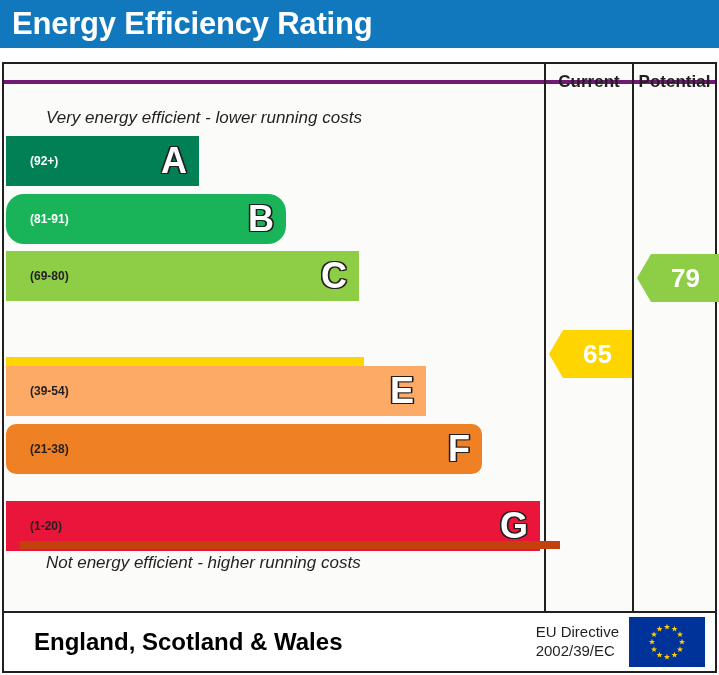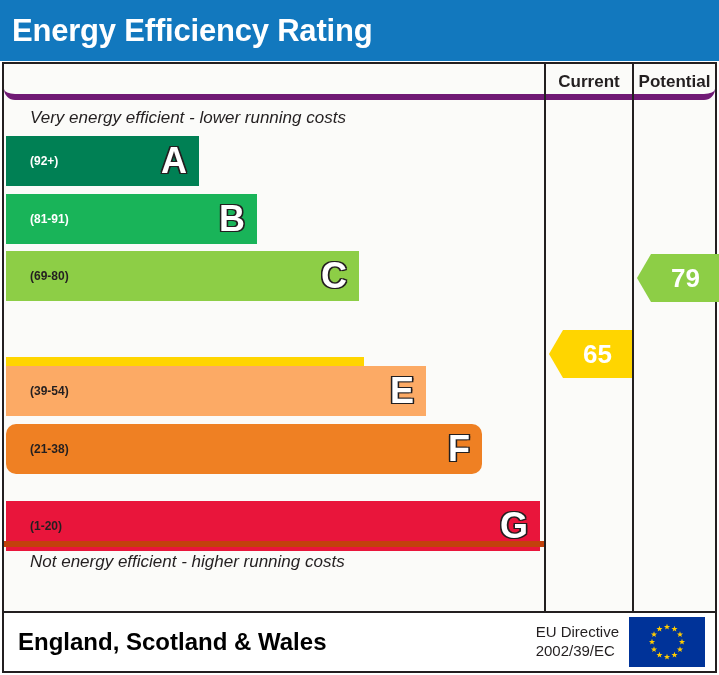--- a/index.html
+++ b/index.html
@@ -11,21 +11,21 @@
   #epc {
     position: relative;
     width: 719px; height: 675px;
     background: #ffffff;
   }
 
   
   .title-bar {
     position: absolute;
     left: 0; top: 0;
-    width: 719px; height: 61px;
+    width: 719px; height: 48px;
     background: #1278be;
     display: flex; align-items: center;
   }
   .title-bar .title-text {
     color: #ffffff;
     font-size: 31px;
     font-weight: bold;
     letter-spacing: -0.2px;
     padding-left: 12px;
   }
@@ -36,23 +36,22 @@
     left: 2px; top: 62px;
     width: 715px; height: 551px;
     border: 2px solid #231f20;
     background: #fbfbf9;
   }
 
   
   .col-head-row {
     position: absolute;
     left: 0; top: 0;
-    width: 100%; height: 36px;
-    border-bottom: 6px solid #701a75;
-    border-radius: 11px;
+    width: 100%; height: 20px;
+    border-bottom: 4px solid #701a75;
   }
   .col-head {
     position: absolute;
     top: 0; height: 36px;
     display: flex; align-items: center; justify-content: center;
     font-size: 17px; font-weight: bold; color: #231f20;
   }
   .col-head.current   { left: 540px; width: 88px; border-left: 2px solid #231f20; }
   .col-head.potential { left: 628px; width: 83px; border-left: 2px solid #231f20; }
 
@@ -63,31 +62,31 @@
     width: 2px;
     height: 513px;
     background: #231f20;
   }
   .vdiv.v1 { left: 540px; }
   .vdiv.v2 { left: 628px; }
 
   
   .caption {
     position: absolute;
-    left: 0;
+    left: 16px;
     width: 540px;
     height: 36px;
     display: flex; align-items: center;
     font-size: 17px;
     font-style: italic;
     color: #231f20;
     padding-left: 26px;
   }
   .caption.top    { top: 36px; }
-  .caption.bottom { top: 477px; border-top: 6px solid #c2410c; height: 36px; }
+  .caption.bottom { top: 477px; border-top: 8px solid #c2410c; height: 36px; }
 
   
   .bands {
     position: absolute;
     left: 0; top: 72px;
     width: 540px; height: 405px;
   }
   .band {
     position: absolute;
     left: 2px;
@@ -141,20 +140,21 @@
     width: 715px; height: 60px;
     border: 2px solid #231f20;
     border-top: none;
     background: #ffffff;
     display: flex; align-items: center;
   }
   .footer .region {
     font-size: 24px; font-weight: bold; color: #000000;
     padding-left: 14px;
     flex: 1;
+    margin-left: 16px;
   }
   .footer .directive {
     font-size: 15px; color: #231f20;
     text-align: left;
     line-height: 1.25;
     padding-right: 10px;
   }
   .eu-flag {
     position: relative;
     width: 76px; height: 50px;
@@ -186,21 +186,21 @@
     <div class="vdiv v1"></div>
     <div class="vdiv v2"></div>
 
     <div class="caption top">Very energy efficient - lower running costs</div>
 
     <div class="bands" id="bands">
         <div class="band" style="top: 0px; width: 193px; background: rgb(0, 128, 84);">
           <span class="range" style="color: rgb(255, 255, 255);">(92+)</span>
           <span class="letter">A</span>
         </div>
-        <div class="band" style="top: 57.5px; width: 251px; background: rgb(25, 180, 89);">
+        <div class="band" style="top: 57.5px; width: 280px; background: rgb(25, 180, 89); border-radius: 18px;">
           <span class="range" style="color: rgb(255, 255, 255);">(81-91)</span>
           <span class="letter">B</span>
         </div>
         <div class="band" style="top: 115px; width: 353px; background: rgb(141, 206, 70);">
           <span class="range" style="color: rgb(35, 31, 32);">(69-80)</span>
           <span class="letter">C</span>
         </div>
         <div class="band" style="top: 172.5px; width: 358px; background: rgb(255, 213, 0); margin-top: 48px;">
           <span class="range" style="color: rgb(35, 31, 32);">(55-68)</span>
           <span class="letter">D</span>

